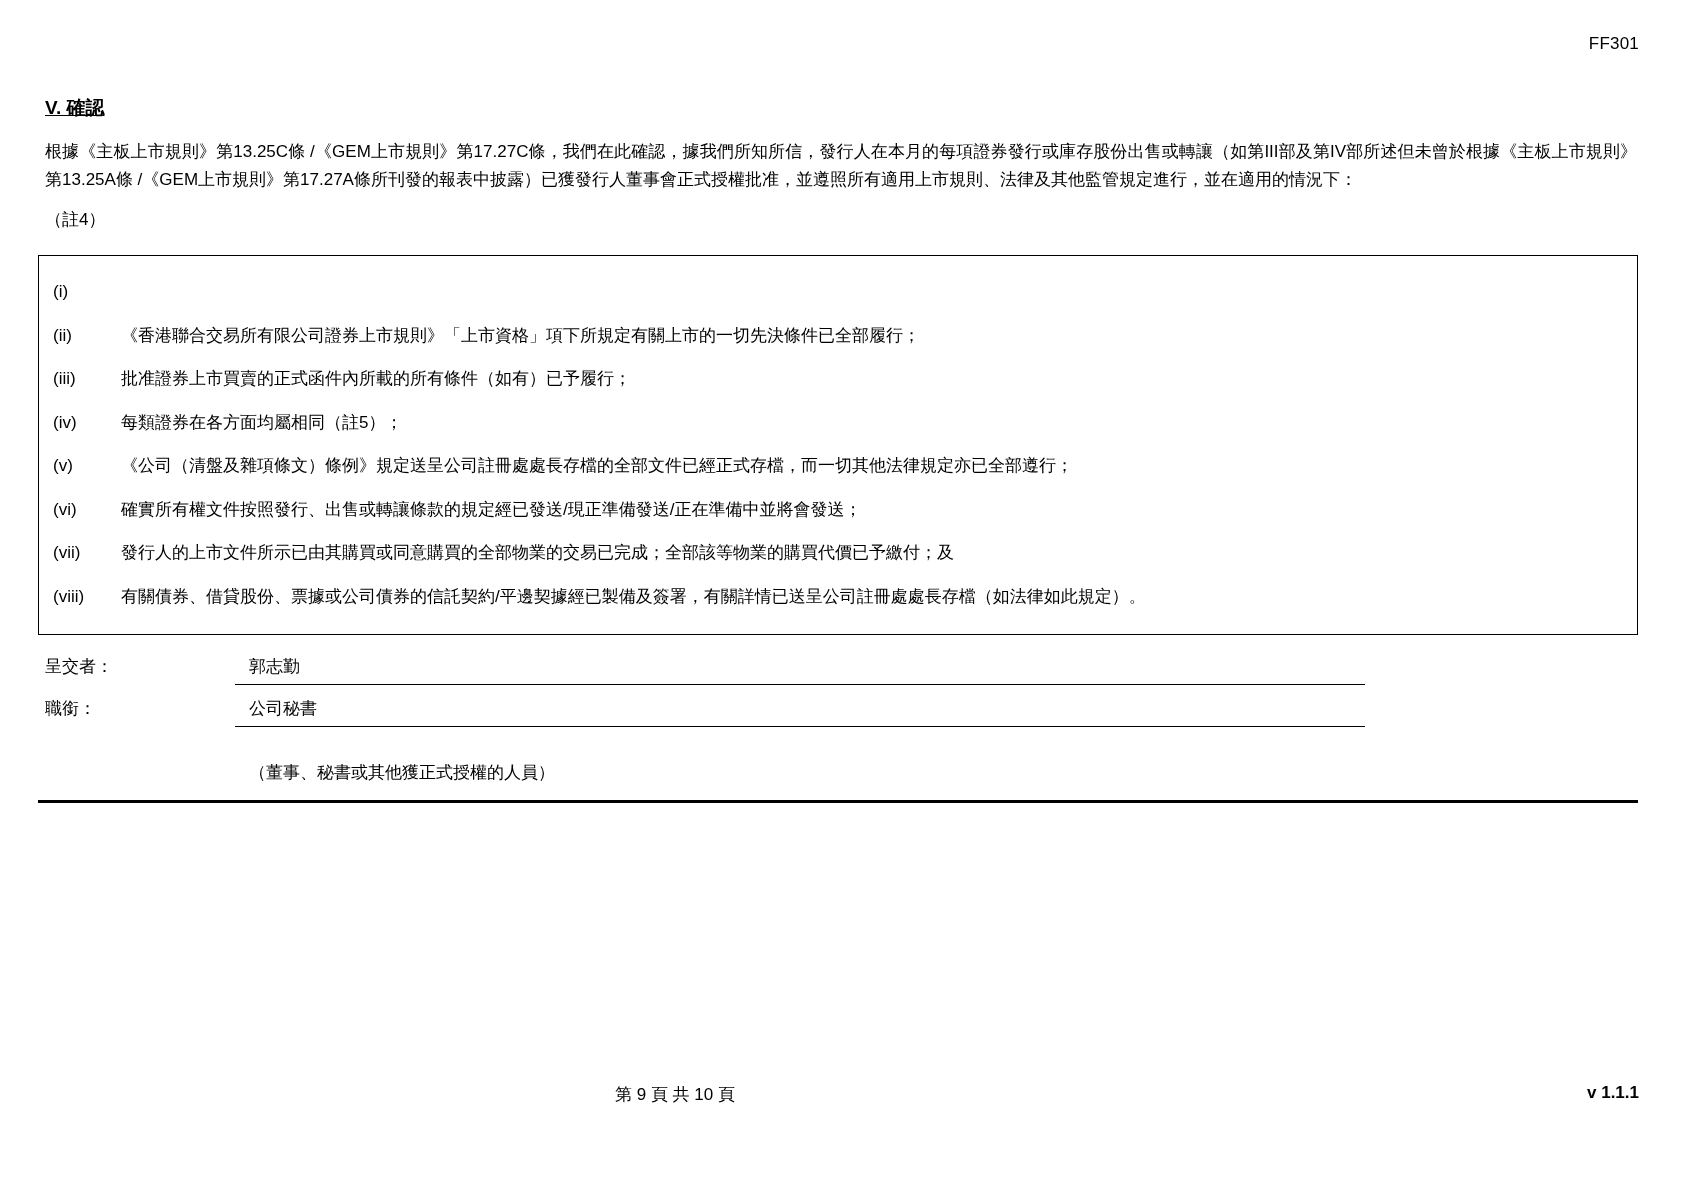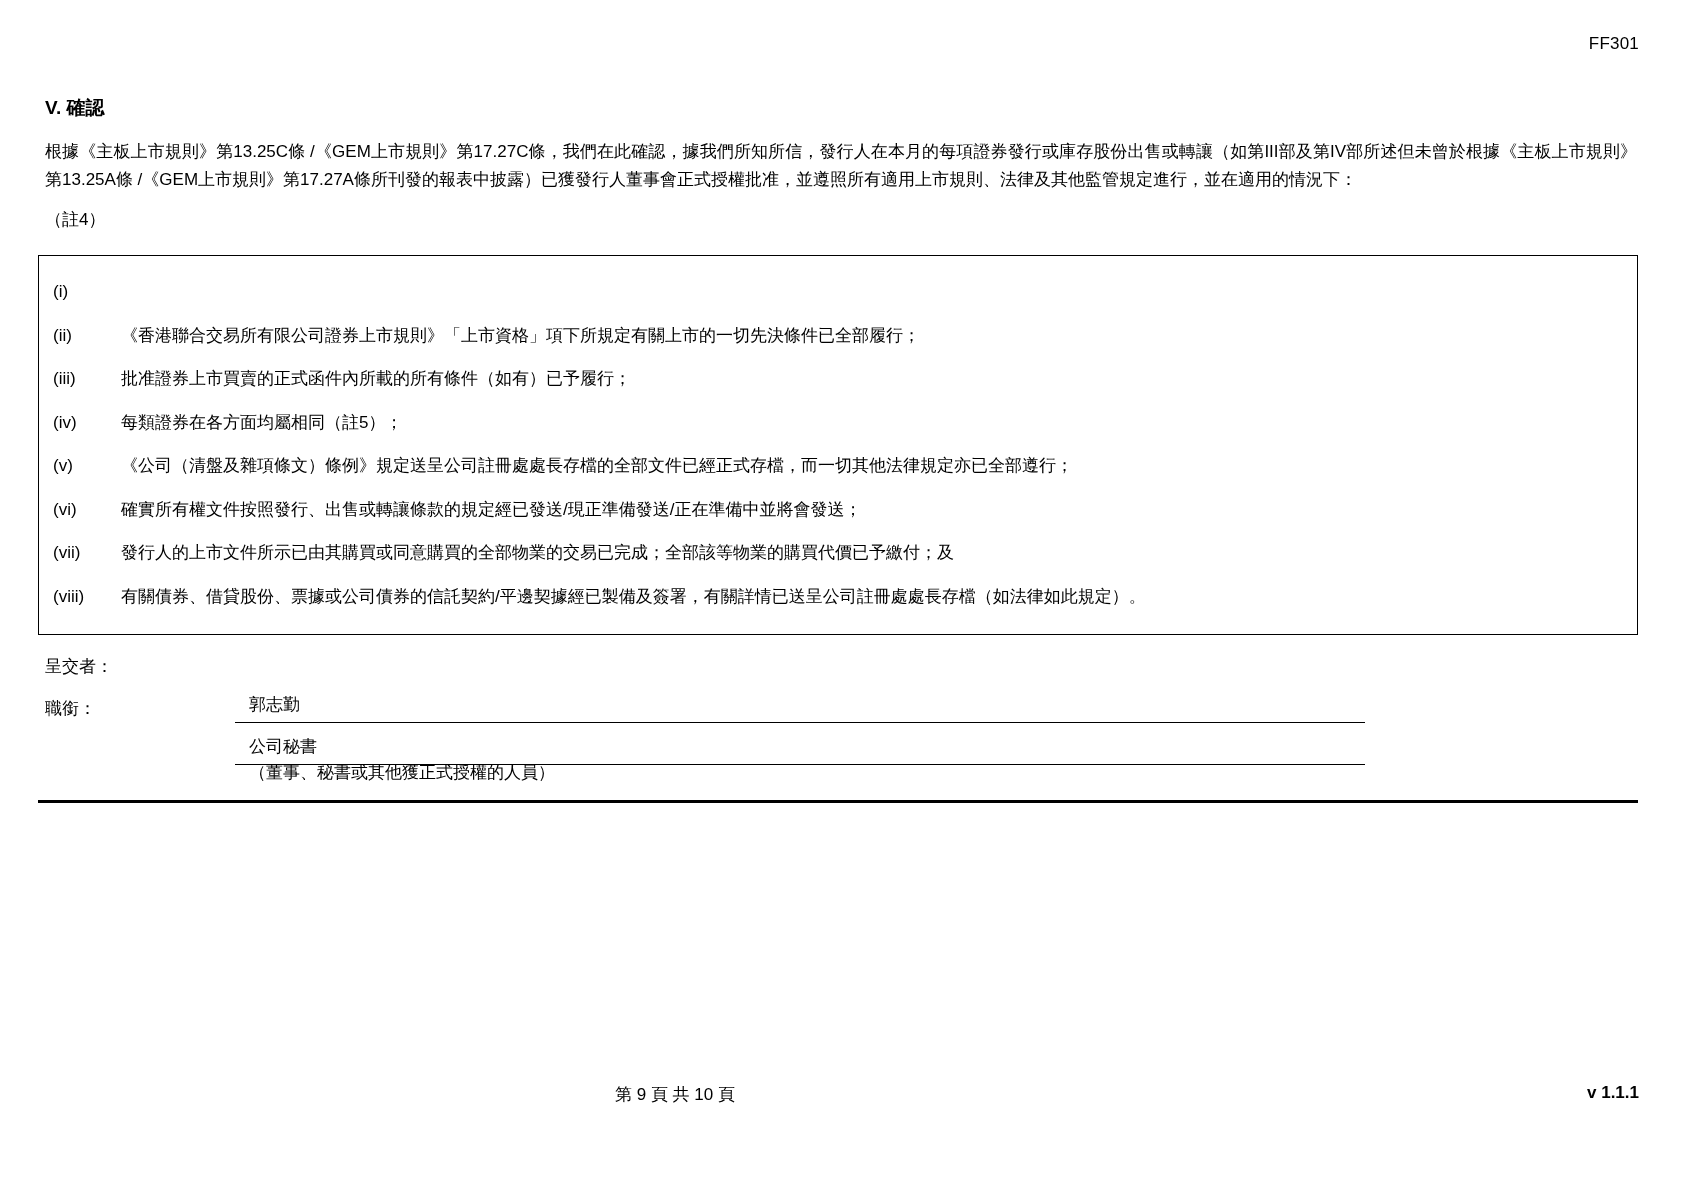--- a/index.html
+++ b/index.html
@@ -28,20 +28,21 @@
     right: 44px;
     font-size: 17px;
     letter-spacing: 0.2px;
   }
   .section-title {
     position: absolute;
     top: 95px;
     left: 45px;
     font-size: 19px;
     font-weight: bold;
+    text-decoration: underline;
   }
   .intro {
     position: absolute;
     top: 138px;
     left: 45px;
     width: 1592px;
     font-size: 17px;
     line-height: 1.62;
     text-align: justify;
     text-justify: inter-ideograph;
@@ -91,21 +92,20 @@
   .sig-label {
     flex: 0 0 190px;
     padding-bottom: 6px;
   }
   .sig-value {
     flex: 1 1 auto;
     border-bottom: 1.2px solid #000;
     padding-left: 14px;
     padding-bottom: 6px;
     min-height: 22px;
-    margin-top: 38px;
   }
   .sig-caption {
     margin-top: 22px;
     padding-left: 204px;
     font-size: 17px;
   }
   .rule {
     position: absolute;
     top: 800px;
     left: 38px;

